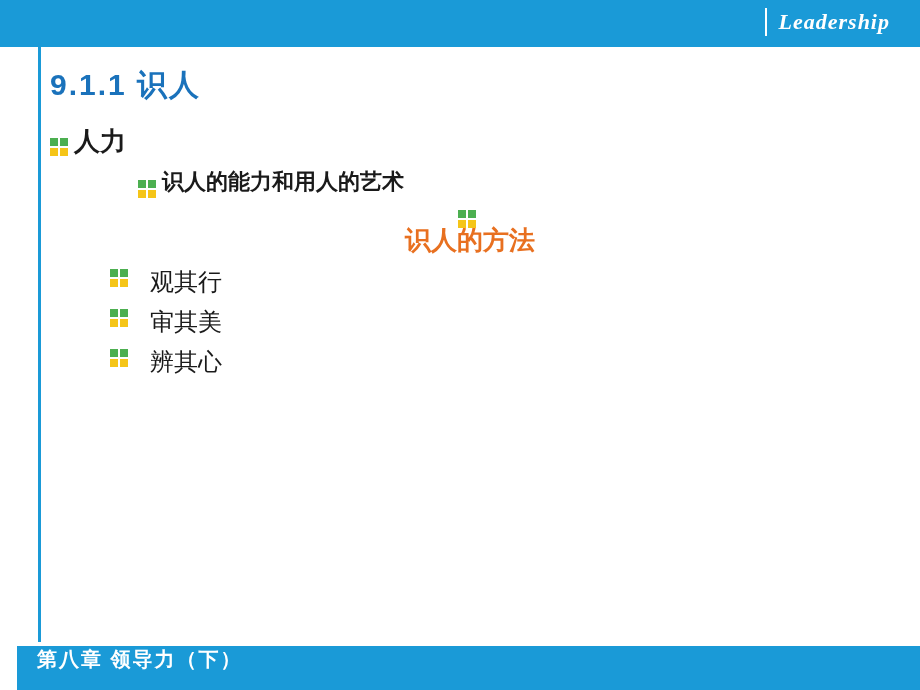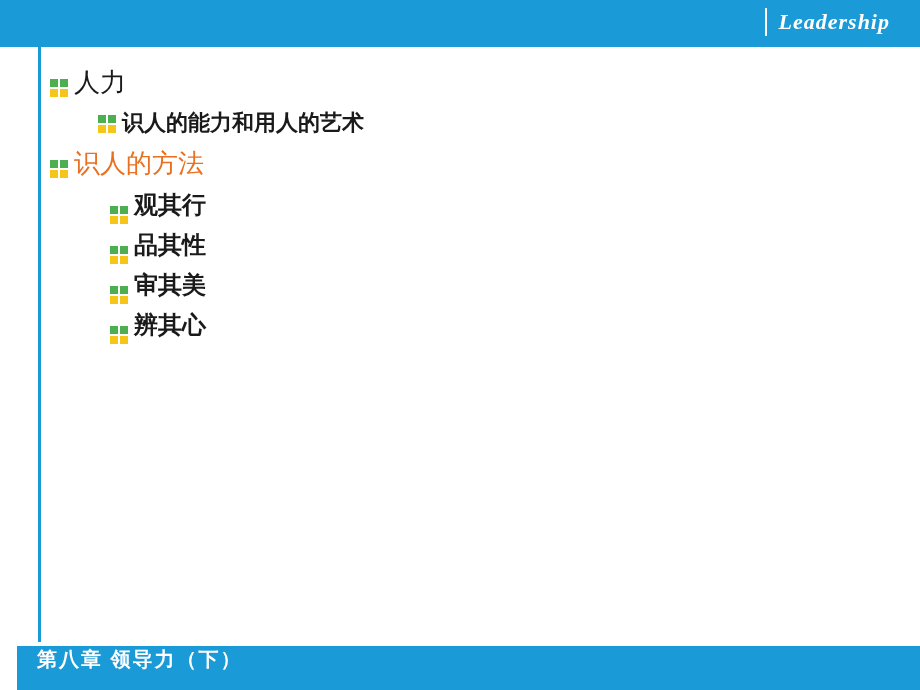--- a/index.html
+++ b/index.html
@@ -79,50 +79,52 @@
     .bullet-icon svg {
       width: 18px;
       height: 18px;
     }
 
     
     .level1-item {
       display: flex;
       align-items: center;
       font-size: 26px;
+      font-weight: bold;
+      color: #1a1a1a;
+      margin-bottom: 8px;
+      margin-left: 0px;
+    }
+
+    .level1-item.orange {
+      color: #e87020;
+    }
+
+    
+    .level2-item {
+      display: flex;
+      align-items: flex-end;
+      font-size: 22px;
+      font-weight: bold;
+      color: #1a1a1a;
+      margin-bottom: 6px;
+      margin-left: 40px;
+      padding-left: 48px;
+    }
+
+    
+    .level3-item {
+      display: flex;
+      align-items: flex-start;
+      font-size: 24px;
       font-weight: normal;
       color: #1a1a1a;
       margin-bottom: 8px;
-      margin-left: 0px;
-    }
-
-    .level1-item.orange {
-      color: #e87020;
-    }
-
-    
-    .level2-item {
-      display: flex;
-      align-items: center;
-      font-size: 22px;
-      font-weight: bold;
-      color: #1a1a1a;
-      margin-bottom: 6px;
-      padding-left: 48px;
-    }
-
-    
-    .level3-item {
-      display: flex;
-      align-items: flex-end;
-      font-size: 24px;
-      font-weight: bold;
-      color: #1a1a1a;
-      margin-bottom: 8px;
       margin-left: 60px;
+      gap: 16px;
     }
 
     
     .footer-bar {
       position: absolute;
       bottom: 0;
       left: 17px;
       width: 100%;
       height: 44px;
       background: #1a9ad7;
@@ -155,20 +157,21 @@
   <div class="header-divider"></div>
   <span class="header-title">Leadership</span>
 </div>
 
 <div class="header-line"></div>
 
 <div class="left-border"></div>
 
 <div class="main-content">
 
+  <div class="page-title">9.1.1  识人</div>
 
   <div class="level1-item">
     <span class="bullet-icon">
       <svg viewBox="0 0 18 18" xmlns="http://www.w3.org/2000/svg">
         <rect x="0" y="0" width="8" height="8" fill="#4caf50"></rect>
         <rect x="10" y="0" width="8" height="8" fill="#4caf50"></rect>
         <rect x="0" y="10" width="8" height="8" fill="#f5c518"></rect>
         <rect x="10" y="10" width="8" height="8" fill="#f5c518"></rect>
       </svg>
     </span>
@@ -180,21 +183,21 @@
       <svg viewBox="0 0 18 18" xmlns="http://www.w3.org/2000/svg">
         <rect x="0" y="0" width="8" height="8" fill="#4caf50"></rect>
         <rect x="10" y="0" width="8" height="8" fill="#4caf50"></rect>
         <rect x="0" y="10" width="8" height="8" fill="#f5c518"></rect>
         <rect x="10" y="10" width="8" height="8" fill="#f5c518"></rect>
       </svg>
     </span>
     <span>识人的能力和用人的艺术</span>
   </div>
 
-  <div class="level1-item orange" style="margin-top:8px;">
+  <div class="level1-item orange" style="margin-top:8px;flex-direction:column;">
     <span class="bullet-icon">
       <svg viewBox="0 0 18 18" xmlns="http://www.w3.org/2000/svg">
         <rect x="0" y="0" width="8" height="8" fill="#4caf50"></rect>
         <rect x="10" y="0" width="8" height="8" fill="#4caf50"></rect>
         <rect x="0" y="10" width="8" height="8" fill="#f5c518"></rect>
         <rect x="10" y="10" width="8" height="8" fill="#f5c518"></rect>
       </svg>
     </span>
     <span>识人的方法</span>
   </div>
@@ -205,31 +208,20 @@
         <rect x="0" y="0" width="8" height="8" fill="#4caf50"></rect>
         <rect x="10" y="0" width="8" height="8" fill="#4caf50"></rect>
         <rect x="0" y="10" width="8" height="8" fill="#f5c518"></rect>
         <rect x="10" y="10" width="8" height="8" fill="#f5c518"></rect>
       </svg>
     </span>
     <span>观其行</span>
   </div>
 
 
-  <div class="level3-item">
-    <span class="bullet-icon">
-      <svg viewBox="0 0 18 18" xmlns="http://www.w3.org/2000/svg">
-        <rect x="0" y="0" width="8" height="8" fill="#4caf50"></rect>
-        <rect x="10" y="0" width="8" height="8" fill="#4caf50"></rect>
-        <rect x="0" y="10" width="8" height="8" fill="#f5c518"></rect>
-        <rect x="10" y="10" width="8" height="8" fill="#f5c518"></rect>
-      </svg>
-    </span>
-    <span>品其性</span>
-  </div>
 
   <div class="level3-item">
     <span class="bullet-icon">
       <svg viewBox="0 0 18 18" xmlns="http://www.w3.org/2000/svg">
         <rect x="0" y="0" width="8" height="8" fill="#4caf50"></rect>
         <rect x="10" y="0" width="8" height="8" fill="#4caf50"></rect>
         <rect x="0" y="10" width="8" height="8" fill="#f5c518"></rect>
         <rect x="10" y="10" width="8" height="8" fill="#f5c518"></rect>
       </svg>
     </span>

